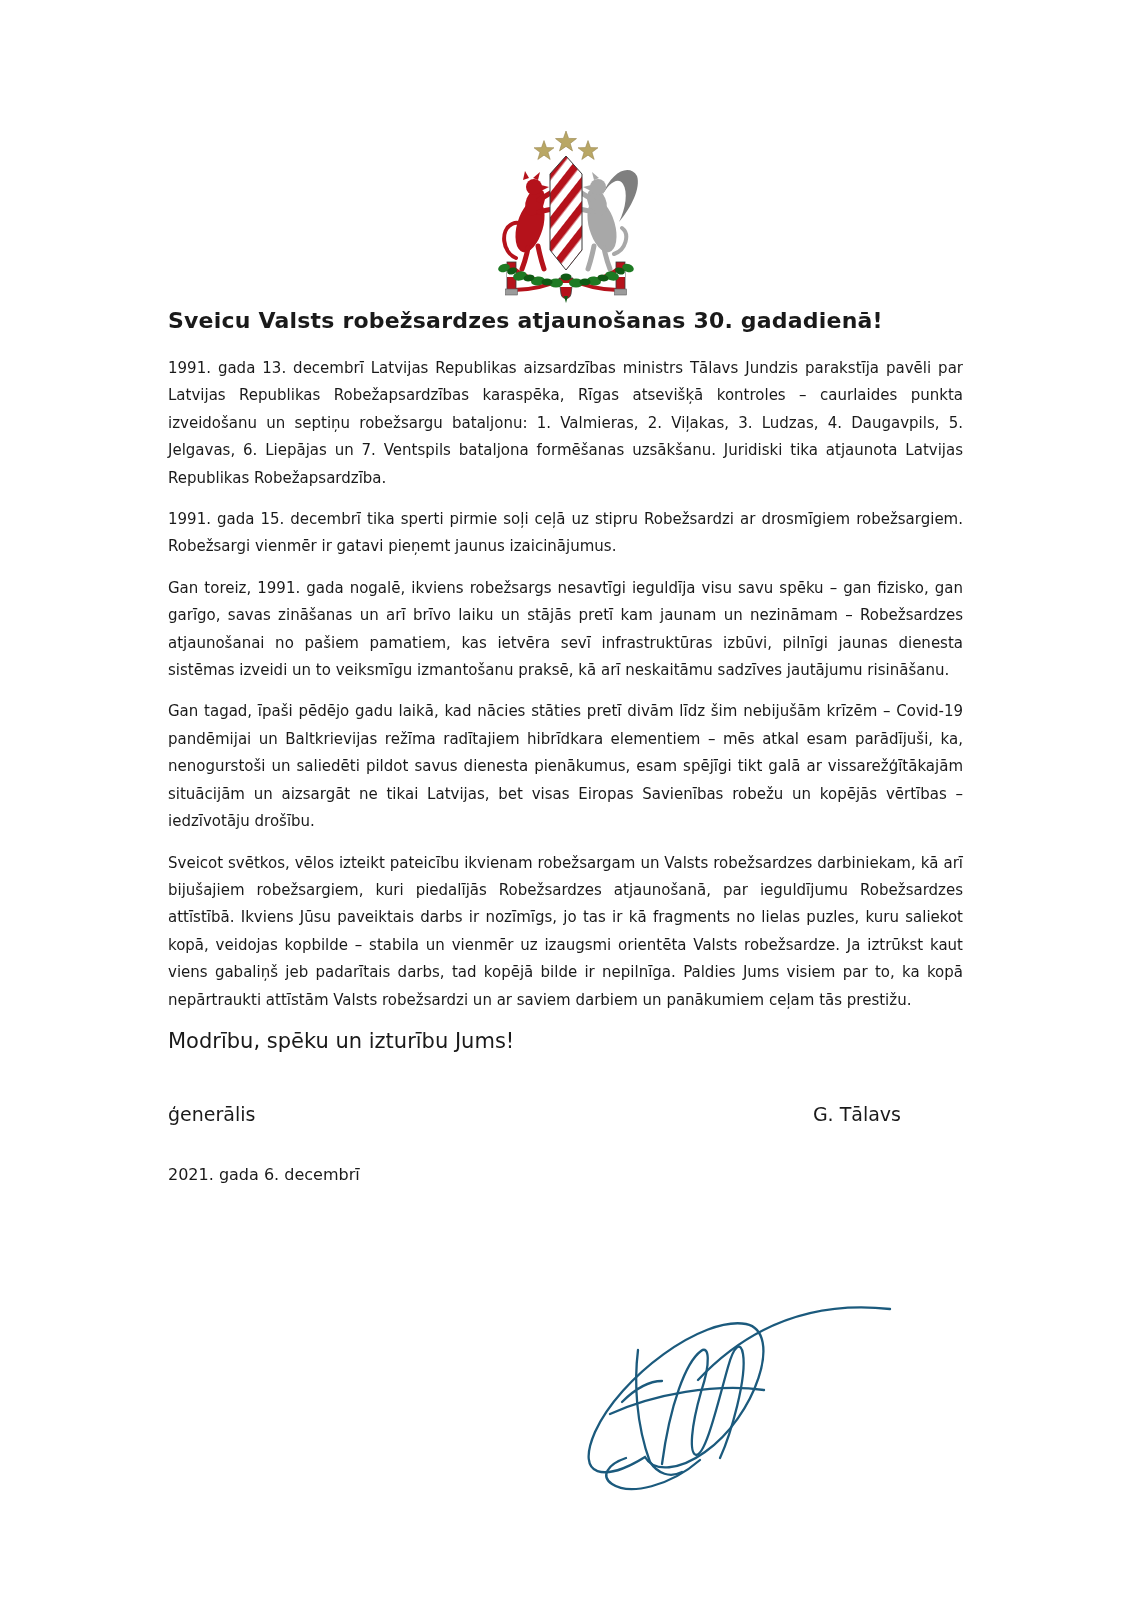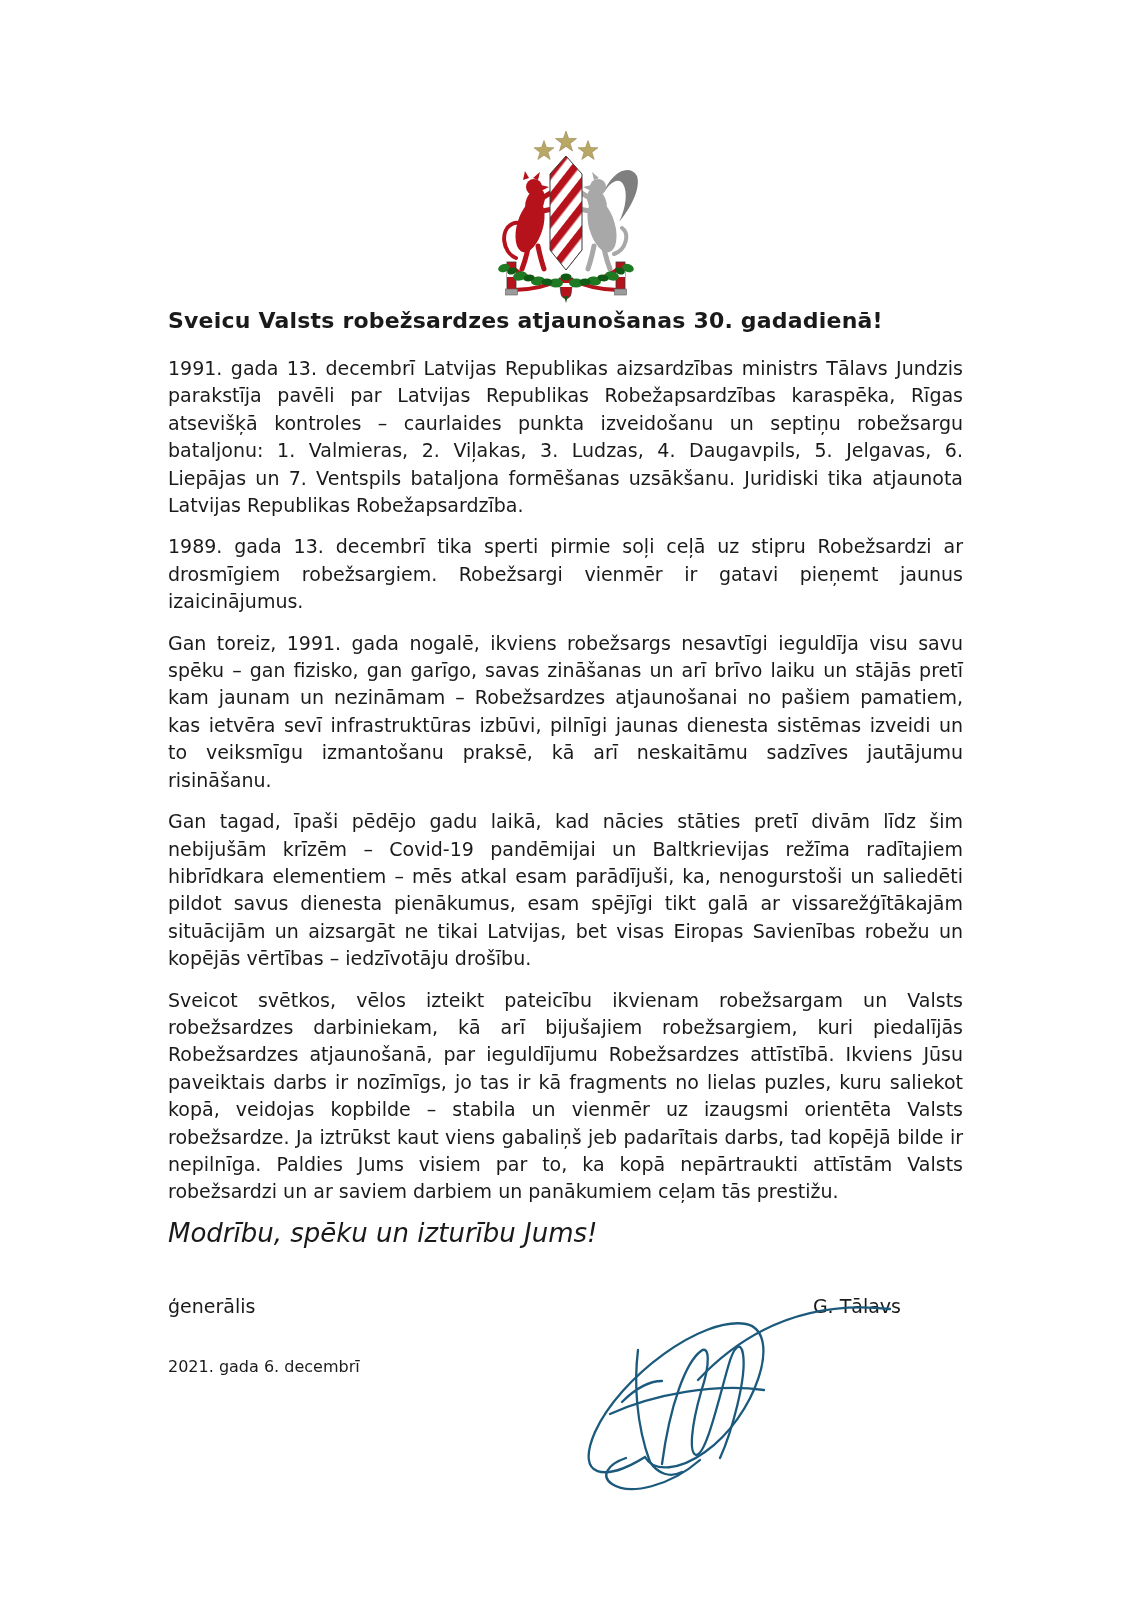--- a/index.html
+++ b/index.html
@@ -29,28 +29,27 @@
     display:flex;justify-content:center;
   }
   .content{
     position:absolute;top:308px;left:168px;width:795px;
   }
   .doc-title{
     font-size:22px;font-weight:bold;letter-spacing:0.2px;
     margin-bottom:22px;
   }
   .para{
-    font-size:19px;line-height:27.4px;
+    font-size:15px;line-height:27.4px;
     text-align:justify;
     margin-bottom:14px;
   }
   .closing-line{
-    font-size:26px;line-height:27.4px;
+    font-size:21px;line-height:27.4px;
     margin-bottom:13px;
-    font-style:italic;
   }
   .sig-block{margin-top:48px;}
   .sig-role{font-size:19px;margin-bottom:32px;}
   .sig-row{
     display:flex;align-items:flex-start;justify-content:space-between;
     padding-right:62px;margin-bottom:40px;
   }
   .sig-rank{font-size:19px;}
   .sig-name{font-size:19px;}
   .sig-date{font-size:16px;}
@@ -168,21 +167,21 @@
           <ellipse cx="140" cy="143" rx="5" ry="3.4" transform="rotate(18 140 143)"></ellipse>
         </g>
       </g>
     </svg>
   </div>
 
   <div class="content">
     <div class="doc-title">Sveicu Valsts robežsardzes atjaunošanas 30. gadadienā!</div>
 
     <p class="para">1991. gada 13. decembrī Latvijas Republikas aizsardzības ministrs Tālavs Jundzis parakstīja pavēli par Latvijas Republikas Robežapsardzības karaspēka, Rīgas atsevišķā kontroles – caurlaides punkta izveidošanu un septiņu robežsargu bataljonu: 1. Valmieras, 2. Viļakas, 3. Ludzas, 4. Daugavpils, 5. Jelgavas, 6. Liepājas un 7. Ventspils bataljona formēšanas uzsākšanu. Juridiski tika atjaunota Latvijas Republikas Robežapsardzība.</p>
-    <p class="para">1989. gada 13. decembrī tika sperti pirmie soļi ceļā uz stipru Robežsardzi ar drosmīgiem robežsargiem. Robežsargi vienmēr ir gatavi pieņemt jaunus izaicinājumus.</p>
+    <p class="para">1991. gada 15. decembrī tika sperti pirmie soļi ceļā uz stipru Robežsardzi ar drosmīgiem robežsargiem. Robežsargi vienmēr ir gatavi pieņemt jaunus izaicinājumus.</p>
     <p class="para">Gan toreiz, 1991. gada nogalē, ikviens robežsargs nesavtīgi ieguldīja visu savu spēku – gan fizisko, gan garīgo, savas zināšanas un arī brīvo laiku un stājās pretī kam jaunam un nezināmam – Robežsardzes atjaunošanai no pašiem pamatiem, kas ietvēra sevī infrastruktūras izbūvi, pilnīgi jaunas dienesta sistēmas izveidi un to veiksmīgu izmantošanu praksē, kā arī neskaitāmu sadzīves jautājumu risināšanu.</p>
     <p class="para">Gan tagad, īpaši pēdējo gadu laikā, kad nācies stāties pretī divām līdz šim nebijušām krīzēm – Covid-19 pandēmijai un Baltkrievijas režīma radītajiem hibrīdkara elementiem – mēs atkal esam parādījuši, ka, nenogurstoši un saliedēti pildot savus dienesta pienākumus, esam spējīgi tikt galā ar vissarežģītākajām situācijām un aizsargāt ne tikai Latvijas, bet visas Eiropas Savienības robežu un kopējās vērtības – iedzīvotāju drošību.</p>
     <p class="para">Sveicot svētkos, vēlos izteikt pateicību ikvienam robežsargam un Valsts robežsardzes darbiniekam, kā arī bijušajiem robežsargiem, kuri piedalījās Robežsardzes atjaunošanā, par ieguldījumu Robežsardzes attīstībā. Ikviens Jūsu paveiktais darbs ir nozīmīgs, jo tas ir kā fragments no lielas puzles, kuru saliekot kopā, veidojas kopbilde – stabila un vienmēr uz izaugsmi orientēta Valsts robežsardze. Ja iztrūkst kaut viens gabaliņš jeb padarītais darbs, tad kopējā bilde ir nepilnīga. Paldies Jums visiem par to, ka kopā nepārtraukti attīstām Valsts robežsardzi un ar saviem darbiem un panākumiem ceļam tās prestižu.</p>
 
     <p class="closing-line">Modrību, spēku un izturību Jums!</p>
 
     <div class="sig-block">
       <div class="sig-row">
         <span class="sig-rank">ģenerālis</span>
         <span class="sig-name">G. Tālavs</span>

